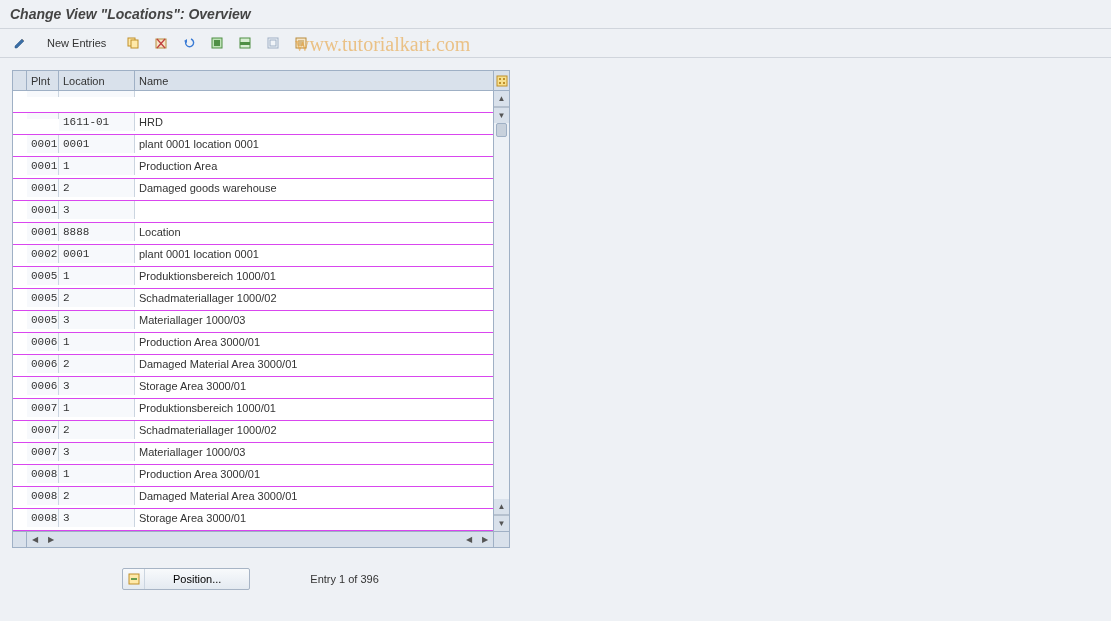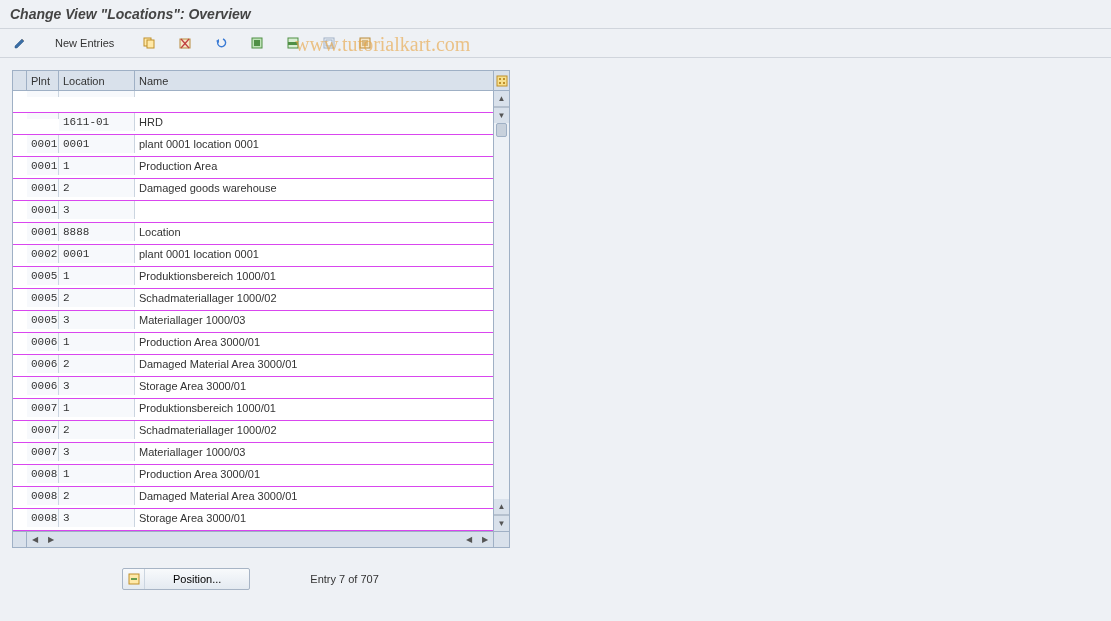--- a/index.html
+++ b/index.html
@@ -27,21 +27,21 @@
       font-style: italic;
       font-size: 14px;
       color: #444;
     }
     .toolbar {
       background: #EEF1F5;
       padding: 4px 10px;
       border-bottom: 1px solid #D0D5DC;
       display: flex;
       align-items: flex-end;
-      gap: 16px;
+      gap: 8px;
       position: relative;
     }
     .toolbar-btn {
       display: inline-flex;
       align-items: center;
       justify-content: center;
       width: 20px;
       height: 20px;
       border: 1px solid transparent;
       background: transparent;
@@ -476,15 +476,15 @@
   <div class="footer-row">
     <button class="position-btn">
       <span class="picon">
         <svg width="14" height="14" viewBox="0 0 14 14">
             <rect x="2" y="2" width="10" height="10" fill="#FFE9A8" stroke="#C0902A"></rect>
             <rect x="4" y="6" width="6" height="2" fill="#6A9E50"></rect>
           </svg>
       </span>
       <span class="plabel">Position...</span>
     </button>
-    <span class="entry-text">Entry 7 of 707</span>
+    <span class="entry-text">Entry 1 of 396</span>
   </div>
 </div>
 
 </body></html>

